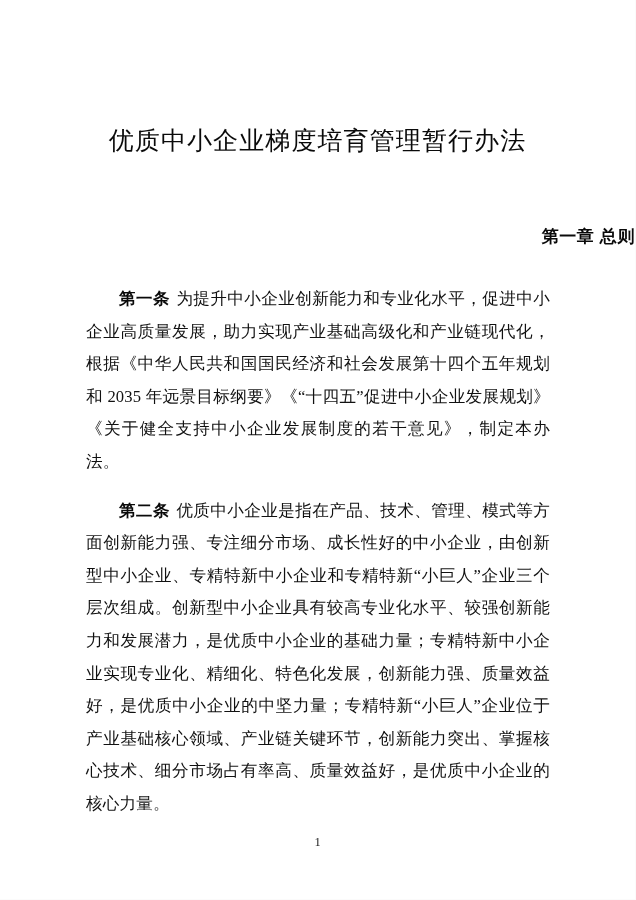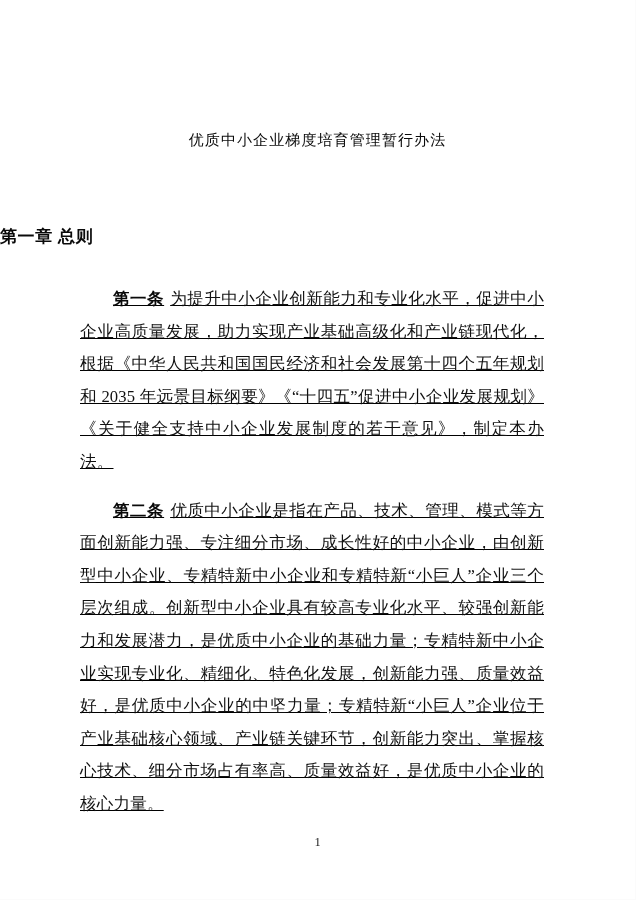--- a/index.html
+++ b/index.html
@@ -17,45 +17,44 @@
     border-bottom: 1px solid #fbfbfb;
     border-right: 1px solid #fbfbfb;
   }
   .doc-title {
     position: absolute;
     left: 0;
     right: 0;
     top: 126px;
     text-align: center;
     font-family: "Liberation Sans", "DejaVu Sans", sans-serif;
-    font-size: 15px;
+    font-size: 25px;
     line-height: 28px;
     letter-spacing: 1.1px;
     color: #0a0a0a;
     font-weight: 500;
   }
   .chapter-heading {
     position: absolute;
     left: 0;
     right: 0;
     top: 224px;
-    text-align: left;
+    text-align: right;
     font-family: "Liberation Sans", "DejaVu Sans", sans-serif;
     font-size: 17px;
     line-height: 26px;
     letter-spacing: 0.6px;
     color: #0a0a0a;
     font-weight: 700;
   }
   .body-block {
     position: absolute;
-    left: 80px;
+    left: 86px;
     top: 282px;
     width: 464px;
-    text-decoration: underline;
   }
   .para {
     font-family: "Liberation Serif", "DejaVu Serif", serif;
     font-size: 16.6px;
     line-height: 32.6px;
     color: #111111;
     text-align: justify;
     text-justify: inter-character;
     text-indent: 33px;
     letter-spacing: 0.15px;

